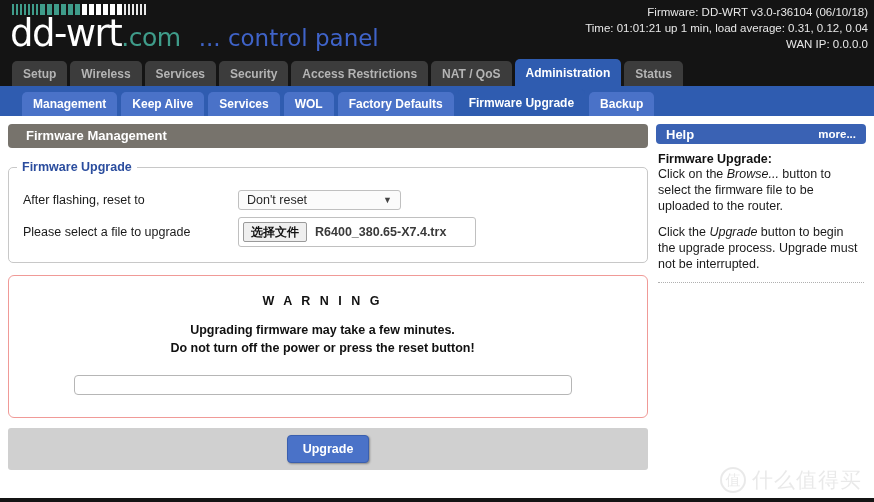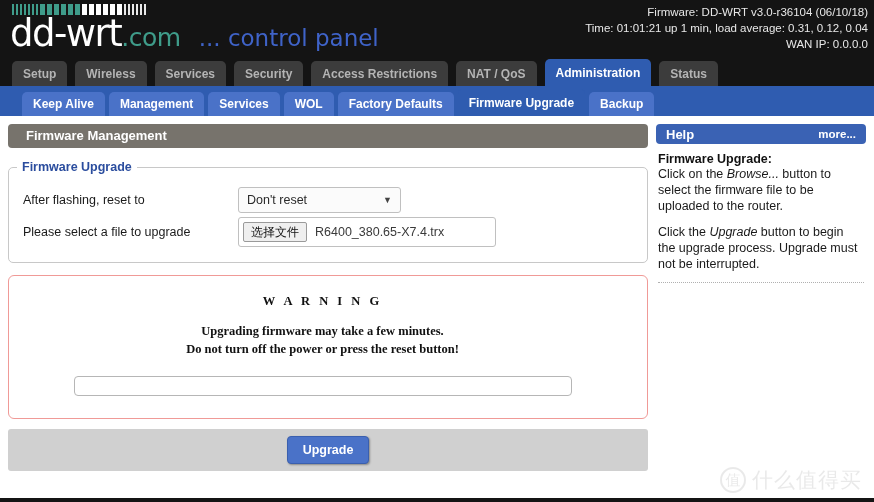--- a/index.html
+++ b/index.html
@@ -74,21 +74,21 @@
   }
 
   
   .tabbar1 {
     position: relative;
     height: 28px;
     background: #141414;
     padding-left: 12px;
     display: flex;
     align-items: flex-end;
-    gap: 8px;
+    gap: 3px;
   }
   .tab1 {
     height: 25px;
     padding: 0 11px;
     display: flex;
     align-items: center;
     background: #3c3c3c;
     color: #b4b4b4;
     font-size: 12px;
     font-weight: bold;
@@ -177,44 +177,45 @@
     padding: 0 0 0 14px;
   }
   .flabel {
     width: 215px;
     flex: none;
     font-size: 12.5px;
     color: #1a1a1a;
   }
   .sel {
     width: 163px;
-    height: 26px;
+    height: 20px;
     background: #fbfbfb;
     border: 1px solid #c0c0c0;
     border-radius: 3px;
     display: flex;
     align-items: center;
     padding: 0 8px;
     font-size: 12.5px;
     color: #2a2a2a;
     justify-content: space-between;
     cursor: pointer;
   }
   .sel .arrow { font-size: 9px; color: #444; }
 
   .fileinput {
-    width: 258px;
+    width: 238px;
     height: 30px;
     background: #ffffff;
     border: 1px solid #c0c0c0;
     border-radius: 3px;
     display: flex;
     align-items: center;
     padding: 0 4px;
     gap: 8px;
+    font-weight: bold;
   }
   .filebtn {
     background: #efefef;
     border: 1px solid #9a9a9a;
     border-radius: 2px;
     font-size: 12px;
     color: #111;
     padding: 3px 7px;
     line-height: 1;
     cursor: pointer;
@@ -225,21 +226,20 @@
     color: #3a3a3a;
     white-space: nowrap;
   }
 
   .warnbox {
     margin-top: 12px;
     border: 1px solid #f09a97;
     border-radius: 6px;
     padding: 18px 21px 22px 10px;
     text-align: center;
-    font-family: Liberation Serif, serif;
   }
   .warn-title {
     font-size: 12.5px;
     font-weight: bold;
     color: #111;
     letter-spacing: 3px;
     margin-bottom: 13px;
   }
   .warn-line {
     font-size: 12.5px;
@@ -404,22 +404,22 @@
       <div class="tab1">Wireless</div>
       <div class="tab1">Services</div>
       <div class="tab1">Security</div>
       <div class="tab1">Access Restrictions</div>
       <div class="tab1">NAT / QoS</div>
       <div class="tab1 active">Administration</div>
       <div class="tab1">Status</div>
     </div>
 
   <div class="tabbar2" id="tabbar2">
+      <div class="tab2">Management</div>
       <div class="tab2">Keep Alive</div>
-      <div class="tab2">Management</div>
       <div class="tab2">Services</div>
       <div class="tab2">WOL</div>
       <div class="tab2">Factory Defaults</div>
       <div class="tab2 active">Firmware Upgrade</div>
       <div class="tab2">Backup</div>
     </div>
 
   <div class="body">
 
     <div class="content">

